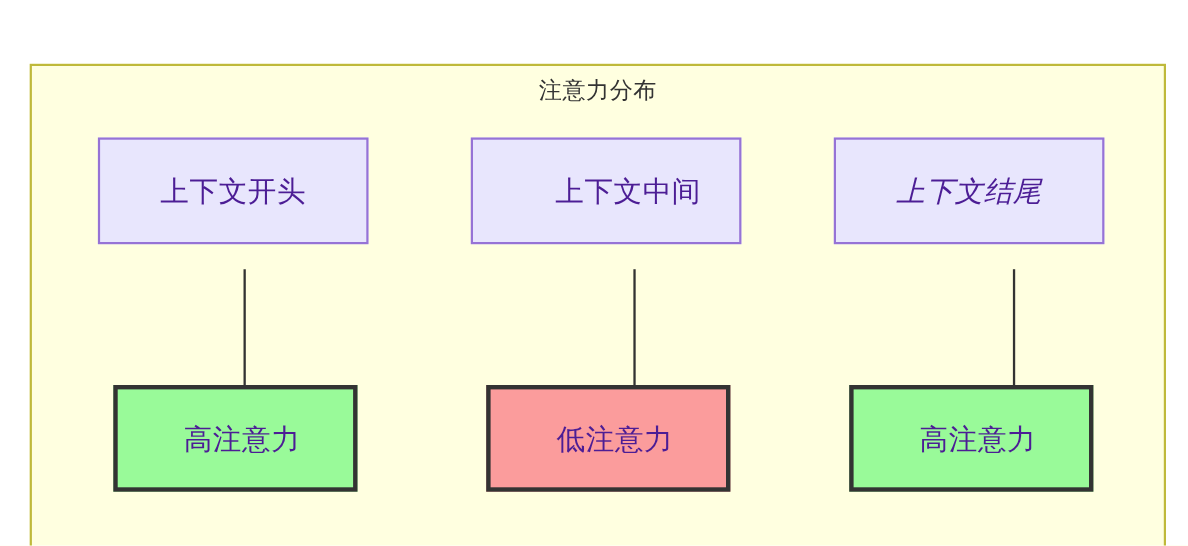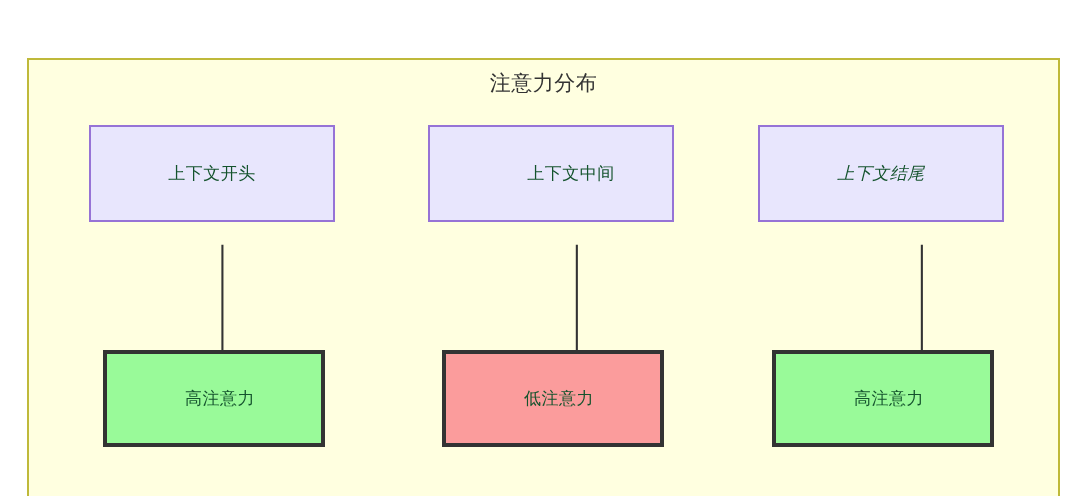--- a/index.html
+++ b/index.html
@@ -52,23 +52,23 @@
   .node {
     position: absolute;
     display: flex;
     align-items: center;
     justify-content: center;
     box-sizing: border-box;
     text-align: center;
   }
 
   .node-label {
-    font-size: 17px;
+    font-size: 26px;
     line-height: 26px;
-    color: #14532d;
+    color: #4c1d95;
     letter-spacing: 0.5px;
     white-space: nowrap;
   }
 
   
   .node-context {
     top: 93px;
     width: 246px;
     height: 97px;
     background: #e8e6fd;

